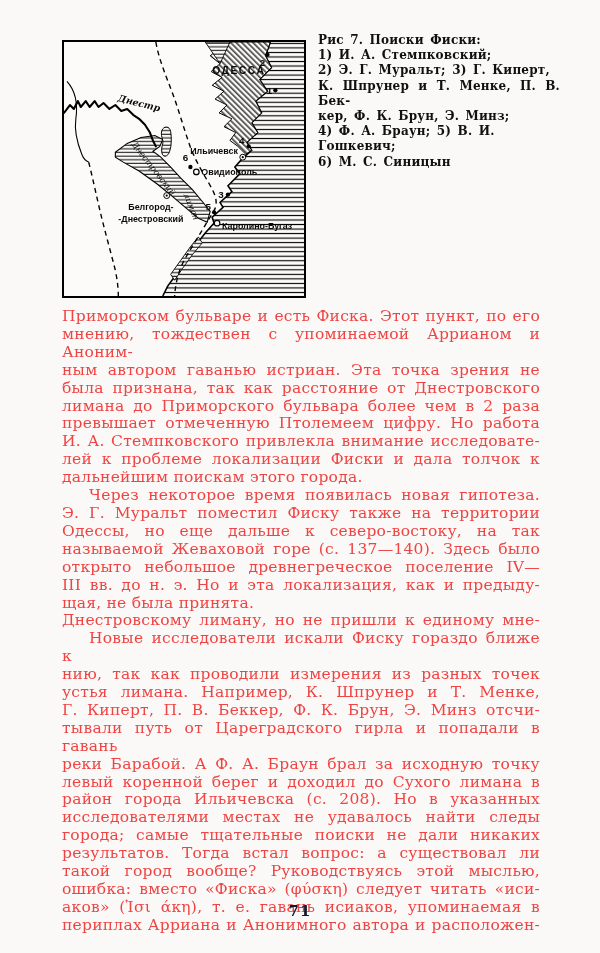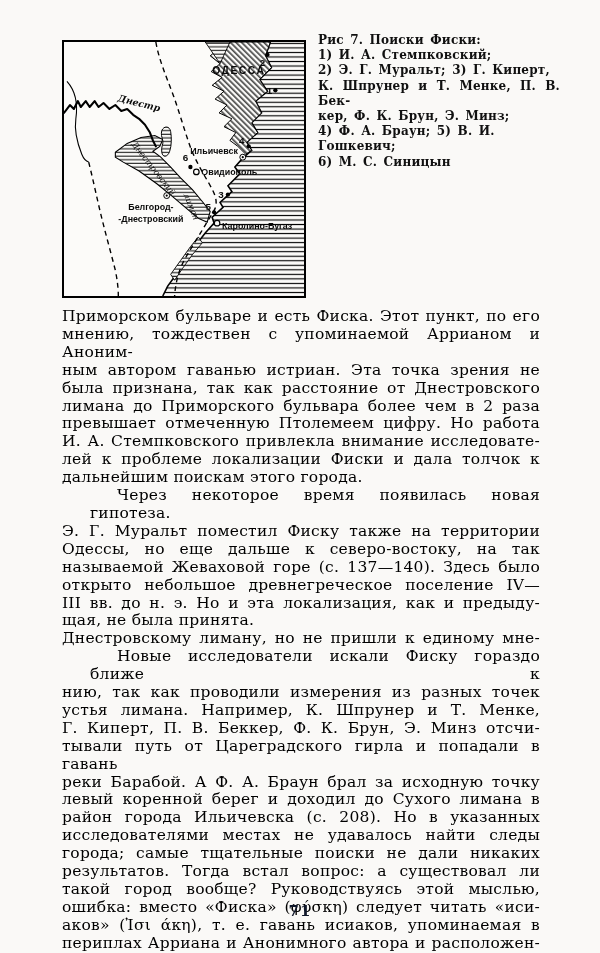--- a/index.html
+++ b/index.html
@@ -30,25 +30,25 @@
     position:absolute;left:318px;top:33px;width:242px;
     font-size:12px;line-height:15.2px;font-weight:bold;
     letter-spacing:0.2px;word-spacing:2px;color:#101010;
   }
   .caption .cap-line{text-align:left;}
   .caption .cap-line:nth-child(4){text-align:justify;text-align-last:justify;}
 
   
   .bodytext{
     position:absolute;left:62px;top:308px;width:478px;
-    font-size:15.5px;line-height:17.9px;letter-spacing:0.25px;color:#000000;
+    font-size:15.5px;line-height:17.9px;letter-spacing:0.25px;color:#ef4444;
   }
   .bodytext .line{text-align:justify;text-align-last:justify;white-space:normal;}
   .bodytext .line.last{text-align-last:left;}
-  .bodytext .line.indent{text-indent:27px;margin-left:28px;}
+  .bodytext .line.indent{text-indent:27px;}
 
   
   .page-number{
     position:absolute;left:0;top:902px;width:600px;
     text-align:center;font-size:15px;font-weight:bold;letter-spacing:1px;color:#0f172a;
   }
 </style>
 </head>
 <body>
 

